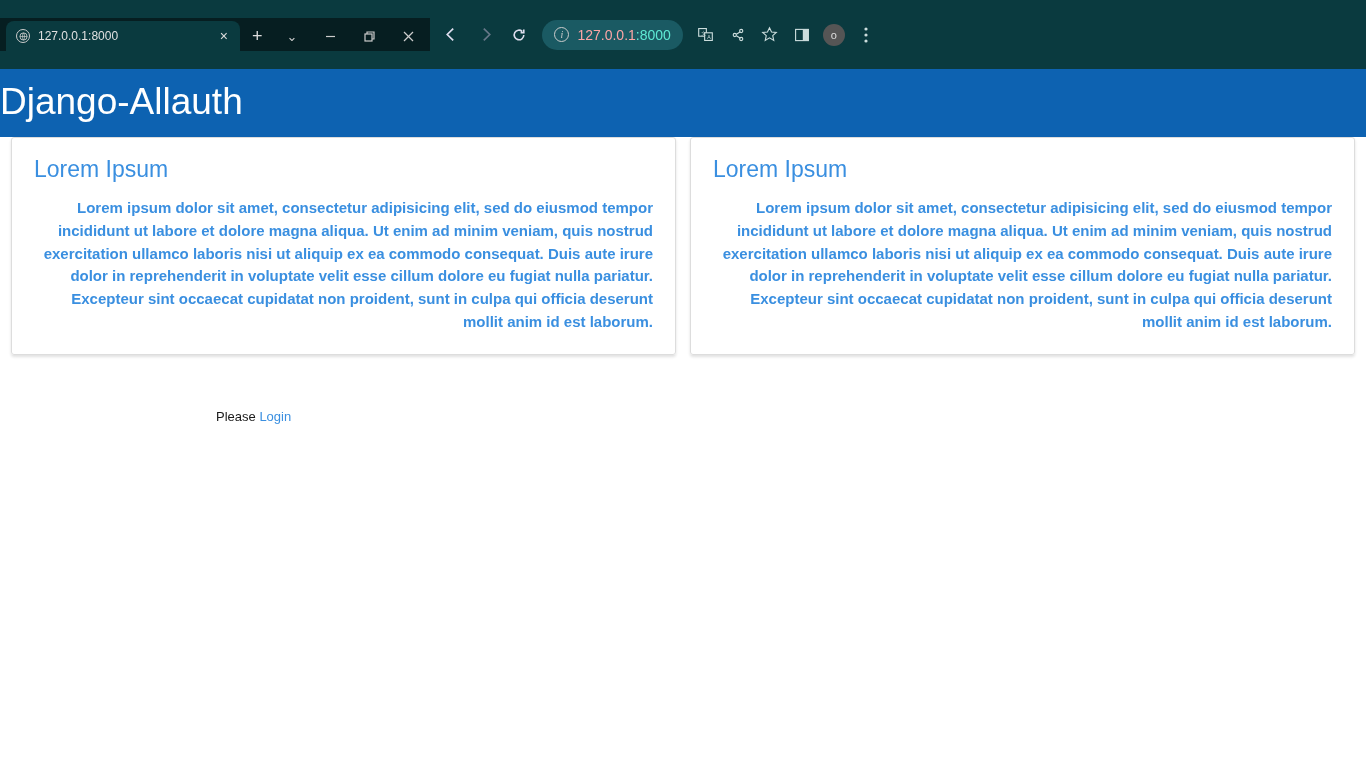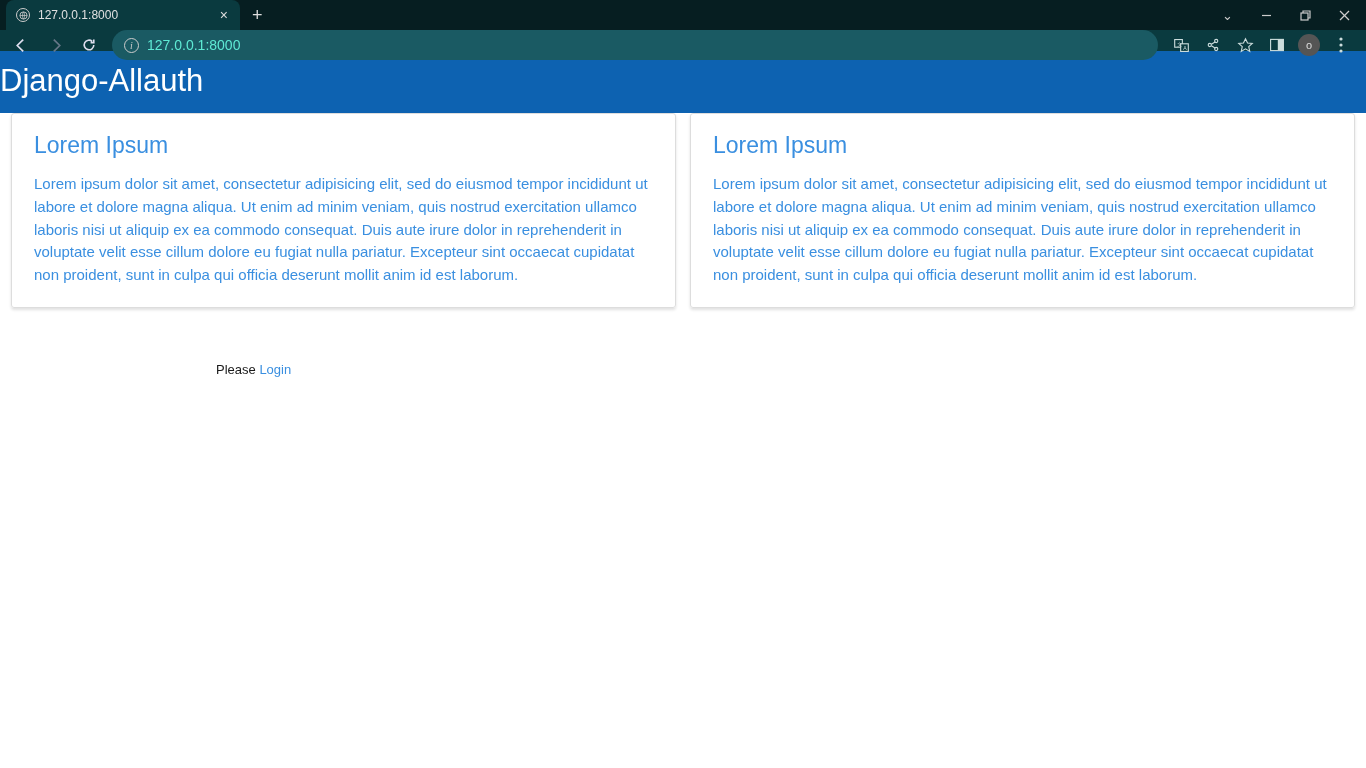--- a/index.html
+++ b/index.html
@@ -7,23 +7,24 @@
       font-family: "Segoe UI", Arial, sans-serif;
       width: 1366px;
       height: 768px;
       overflow: hidden;
       background: #fff;
     }
     
     
     .browser-chrome {
       background: #0a3a3f;
-      height: 51px;
-      display: flex;
-      flex-direction: column;
+      height: 69px;
+      display: flex;
+      flex-direction: row;
+      align-items: center;
     }
     .tab-strip {
       height: 33px;
       background: #061e21;
       display: flex;
       align-items: flex-end;
       padding-left: 6px;
     }
     .browser-tab {
       background: #0a3a3f;
@@ -116,21 +117,21 @@
       border: 1.5px solid #ccc;
       border-radius: 50%;
       display: flex;
       align-items: center;
       justify-content: center;
       font-size: 10px;
       color: #ccc;
       font-style: italic;
       font-family: serif;
     }
-    .url-host { color: #5eead4; }
+    .url-host { color: #fca5a5; }
     .url-port { color: #5eead4; }
     .toolbar-right {
       display: flex;
       align-items: center;
       gap: 2px;
       padding-right: 4px;
     }
     .toolbar-icon {
       width: 30px;
       height: 30px;
@@ -155,21 +156,21 @@
     
     .page-viewport {
       height: 699px;
       overflow: auto;
       background: #fff;
     }
     .navbar {
       background: #0d62b1;
       color: #fff;
       padding: 12px 0 14px 0;
-      font-size: 31px;
+      font-size: 37px;
       font-weight: 400;
     }
     .page-heading {
       text-align: center;
       font-size: 38px;
       font-weight: 400;
       color: #1a1a1a;
       margin: 28px 0 24px 0;
     }
     .cards-row {
@@ -189,21 +190,22 @@
     .card-title {
       color: #3a8fe0;
       font-size: 23px;
       font-weight: 400;
       margin-bottom: 14px;
     }
     .card-body {
       color: #3a8fe0;
       font-size: 15px;
       line-height: 1.52;
-      text-align: left;
+      text-align: right;
+      font-weight: bold;
     }
     .login-prompt {
       margin-top: 54px;
       margin-left: 216px;
       font-size: 13px;
       color: #1a1a1a;
     }
     .login-prompt a {
       color: #3a8fe0;
       text-decoration: none;

